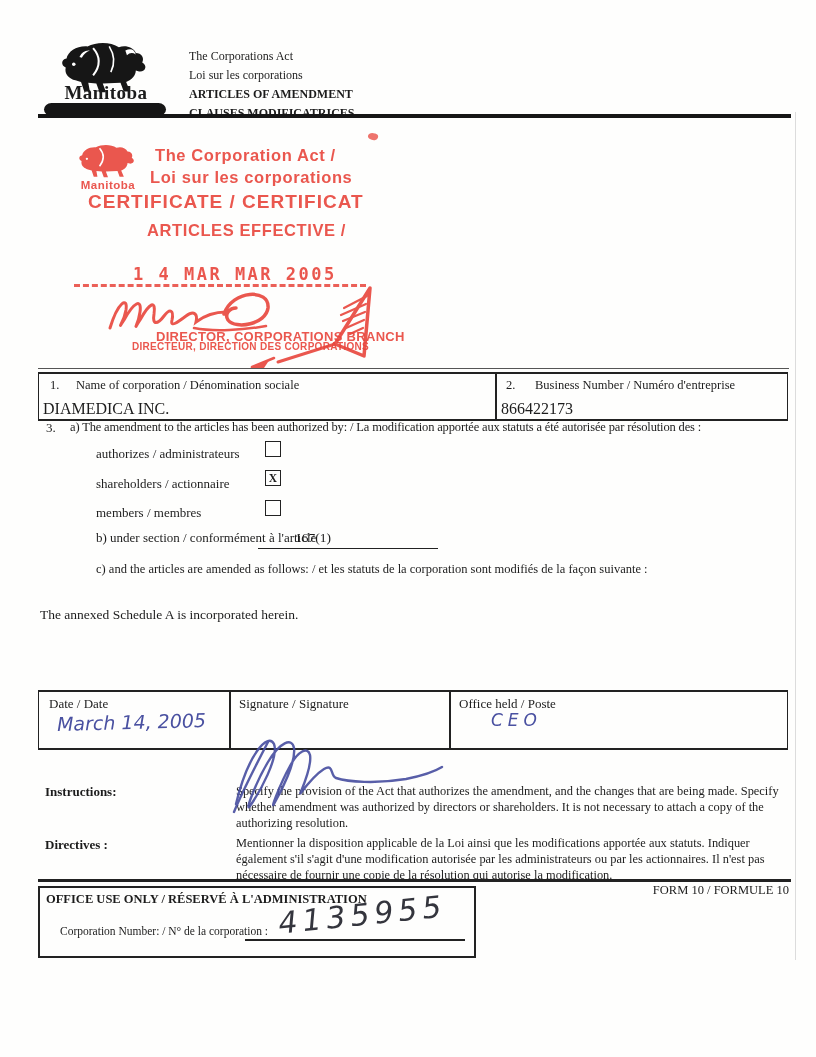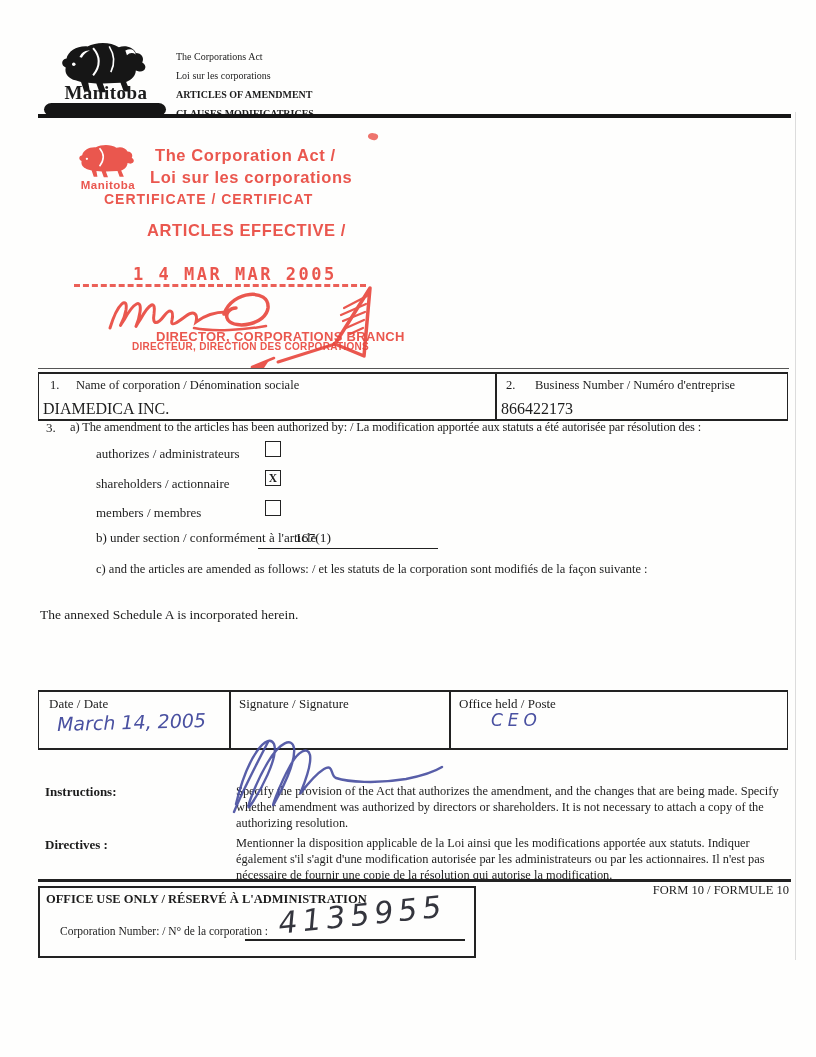--- a/index.html
+++ b/index.html
@@ -2,31 +2,31 @@
 <html style="--stamp-red: #e8453c; --ink-blue: #4a51a1; --pen-black: #34353d;"><head>
 <meta charset="utf-8">
 <style>
   html,body{margin:0;padding:0;background:#e9e9e9;}
   .page{position:relative;width:816px;height:1057px;background:#fefefd;margin:0 auto;
         font-family:"Liberation Serif",serif;color:#1c1c1c;overflow:hidden;}
   .abs{position:absolute;}
   .nowrap{white-space:nowrap;}
 
   
-  .hdr-line{left:176px;font-size:10px;line-height:19px;}
+  .hdr-line{left:189px;font-size:12px;line-height:19px;}
   .bold{font-weight:bold;}
   .swoosh{left:44px;top:103px;width:122px;height:13px;background:#161616;border-radius:8px/7px;}
   .brand{left:50px;top:82px;width:112px;text-align:center;font-weight:bold;font-size:19px;letter-spacing:.5px;}
   .hdr-rule{left:38px;top:114px;width:753px;height:4px;background:#161616;}
 
   
   .stamp{color:var(--stamp-red,#e8453c);font-family:"Liberation Sans",sans-serif;font-weight:bold;opacity:.9;}
   .st-act-en{left:155px;top:146px;font-size:16.5px;letter-spacing:.6px;}
   .st-act-fr{left:150px;top:168px;font-size:16.5px;letter-spacing:.6px;}
-  .st-cert{left:104px;top:191px;font-size:14px;letter-spacing:1px;text-align:center;}
+  .st-cert{left:88px;top:191px;font-size:19px;letter-spacing:1px;text-align:center;}
   .st-eff-en{left:147px;top:221px;font-size:16.5px;letter-spacing:.6px;}
   .st-eff-fr{left:84px;top:242px;font-size:16.5px;letter-spacing:.6px;}
   .st-brand{left:68px;top:179px;width:80px;text-align:center;font-size:11.5px;letter-spacing:.5px;}
   .st-dateline{left:74px;top:284px;width:292px;border-top:3px dashed var(--stamp-red,#e8453c);opacity:.85;}
   .st-date{left:133px;top:264px;font-size:17px;letter-spacing:2.5px;font-family:"DejaVu Sans Mono",monospace;}
   .st-dir1{left:146px;top:329px;font-size:13px;letter-spacing:.3px;margin-left:10px;}
   .st-dir2{left:132px;top:341px;font-size:10px;letter-spacing:.3px;}
   .st-speck{left:368px;top:133px;width:10px;height:7px;background:var(--stamp-red,#e8453c);
             border-radius:60% 40% 55% 45%;transform:rotate(20deg);opacity:.75;}
 

